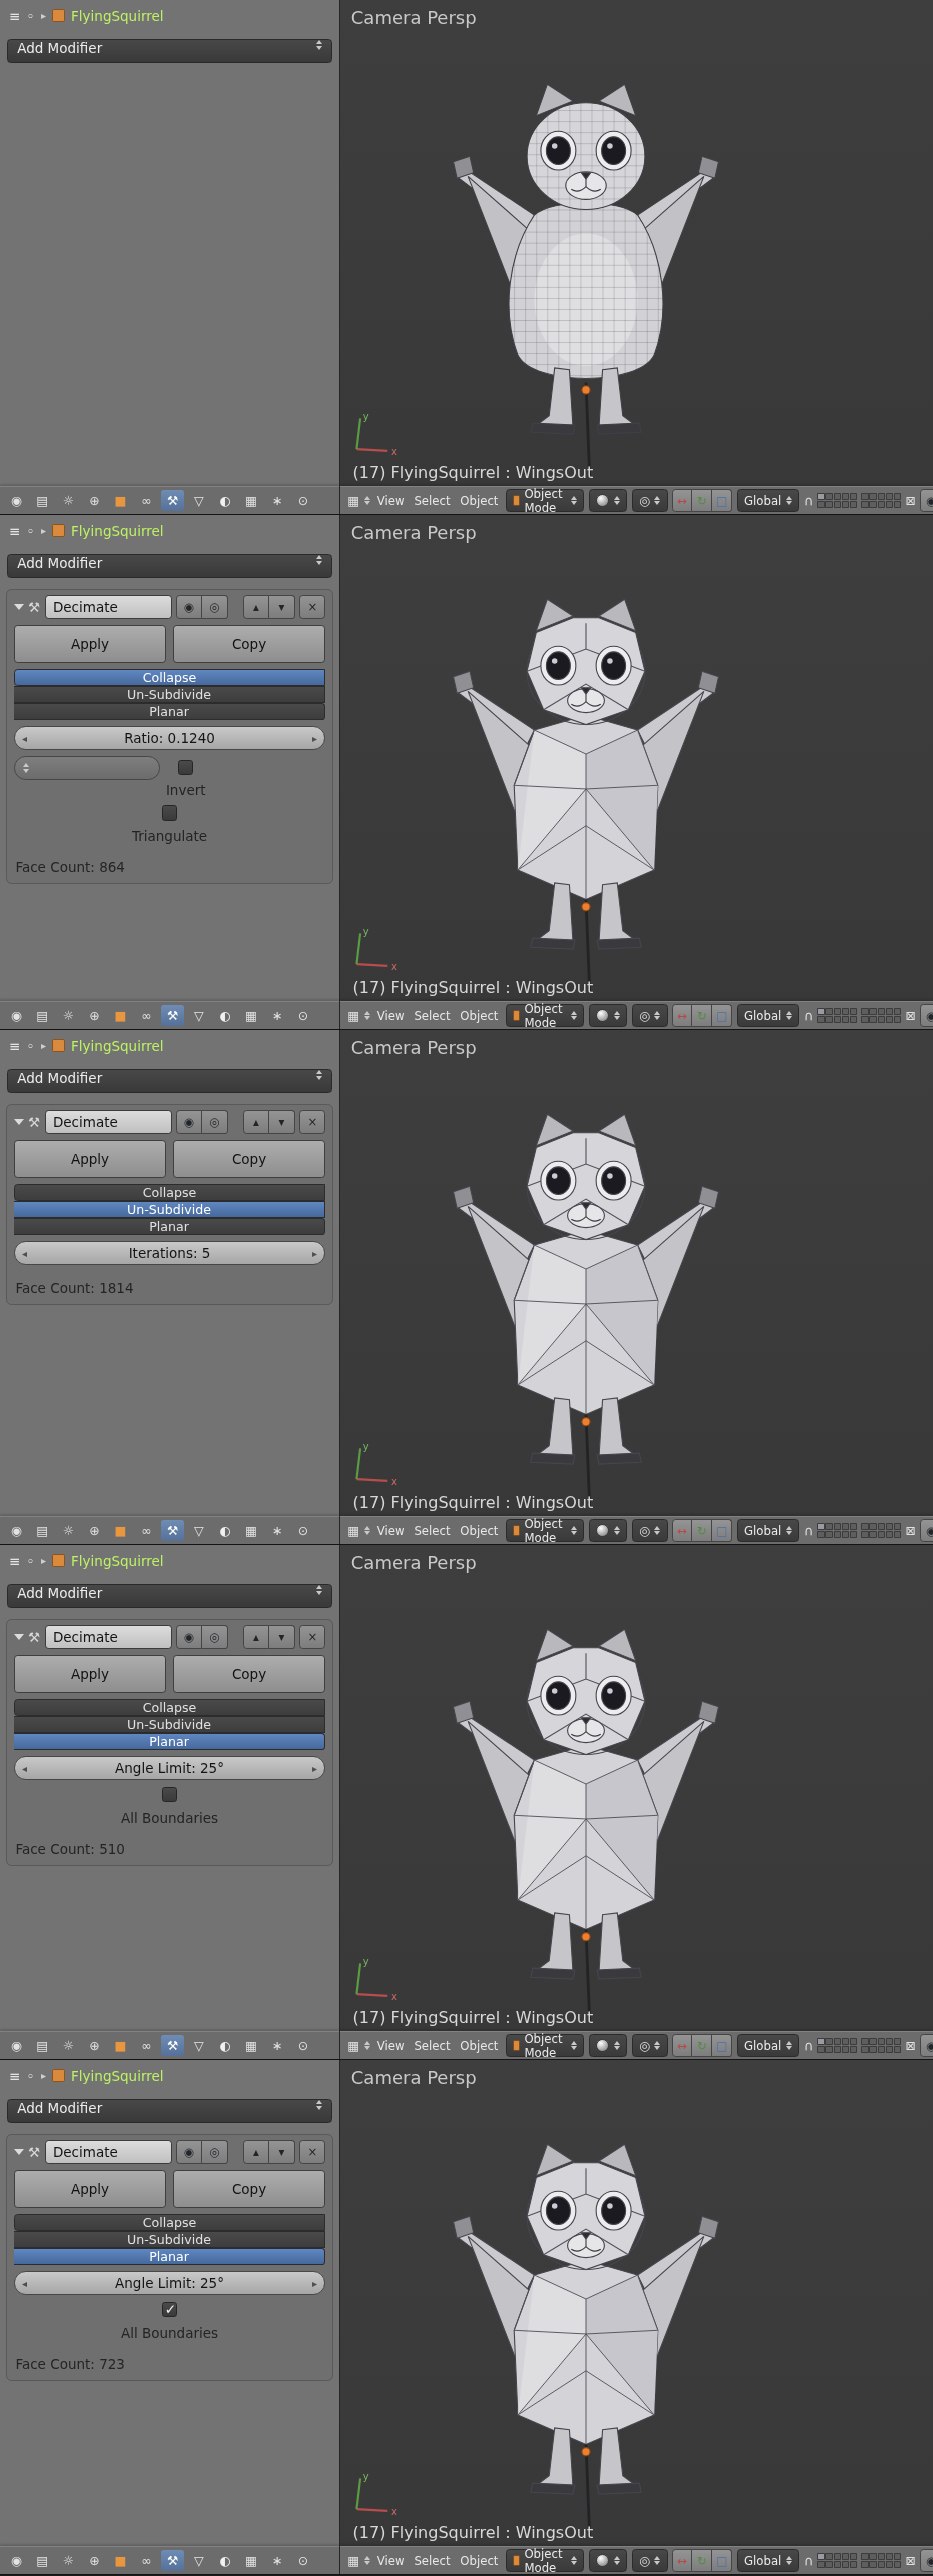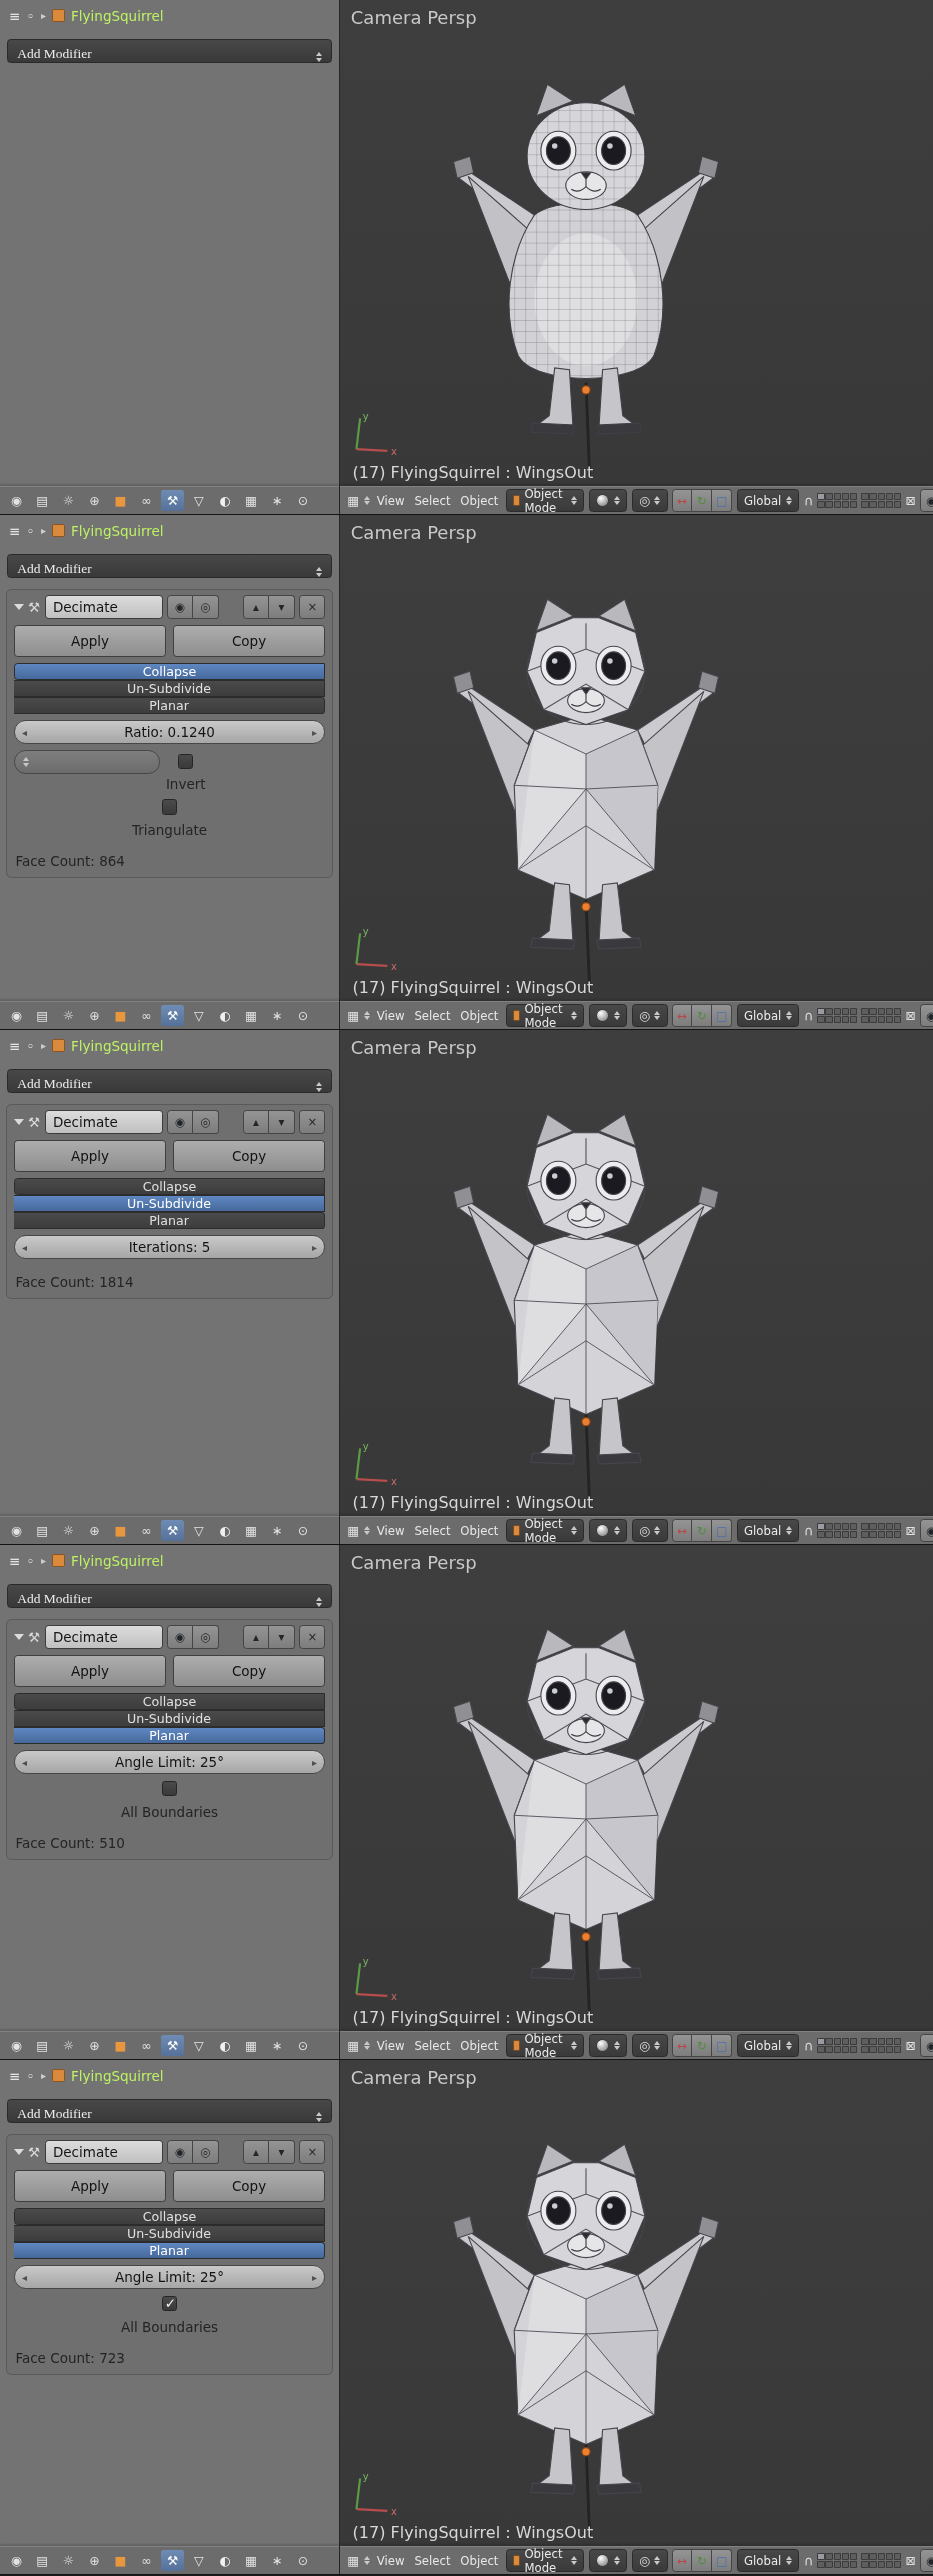--- a/index.html
+++ b/index.html
@@ -9,44 +9,44 @@
   .shot { width:933px; height:515px; display:flex; position:relative; border-bottom:0.9px solid #141414; overflow:hidden; }
 
   
   .props { width:340px; min-width:340px; background:#737373; display:flex; flex-direction:column; position:relative; border-right:0.9px solid #262626; }
   .crumbbar { height:31px; display:flex; align-items:center; gap:6.3px; padding:0 9px; }
   .crumb-icon { color:#e4e4e4; font-size:13.5px; }
   .crumb-sep { color:#cfcfcf; font-size:10px; }
   .cube-icon { width:12.6px; height:12.6px; background:#d98a3d; border:0.9px solid #8a5320; border-radius:1.8px; display:inline-block; }
   .crumb-text { color:#bef264; font-size:13.5px;text-align:center; }
 
-  .addmod { margin:8px 7.2px 0 7.2px; height:24px; background:linear-gradient(#484848,#393939); border:0.9px solid #2a2a2a; border-radius:3.6px; color:#ececec; font-size:13.5px; display:flex; align-items:flex-end; padding:0 9px;font-family:Liberation Serif, serif; }
+  .addmod { margin:8px 7.2px 0 7.2px; height:24px; background:linear-gradient(#484848,#393939); border:0.9px solid #2a2a2a; border-radius:3.6px; color:#ececec; font-size:13.5px; display:flex; align-items:flex-start; padding:0 9px; }
   .addmod .lbl { flex:1; }
 
   .dd-arrows { display:inline-flex; flex-direction:column; gap:1.8px; align-items:center; }
   .dd-arrows i { display:block; width:0; height:0; border-left:3.6px solid transparent; border-right:3.6px solid transparent; }
   .dd-arrows .up { border-bottom:4.5px solid #c9c9c9; }
   .dd-arrows .dn { border-top:4.5px solid #c9c9c9; }
 
   .modbox { margin:10.8px 6.3px 0 6.3px; background:#6f6f6f; border:0.9px solid #595959; border-radius:5.4px; padding:5.4px 6.3px 8px 6.3px; }
   .modhead { display:flex; align-items:center; gap:4.5px; }
   .tri { width:0; height:0; border-left:5.4px solid transparent; border-right:5.4px solid transparent; border-top:6.3px solid #dcdcdc; }
   .wicon { color:#d8d8d8; font-size:13.5px; }
-  .namefield { width:118px; height:23.4px; background:linear-gradient(#dcdcdc,#c0c0c0); border:0.9px solid #3c3c3c; border-radius:3.6px; color:#141414; font-size:13.5px; display:flex; align-items:center; padding:0 7.2px; }
+  .namefield { width:127px; height:23.4px; background:linear-gradient(#dcdcdc,#c0c0c0); border:0.9px solid #3c3c3c; border-radius:3.6px; color:#141414; font-size:13.5px; display:flex; align-items:center; padding:0 7.2px; }
   .ibtn { width:26px; height:23.4px; background:linear-gradient(#949494,#7d7d7d); border:0.9px solid #454545; color:#22262a; font-size:11.7px; display:flex; align-items:center; justify-content:center; }
   .grp { display:inline-flex; }
   .grp .ibtn + .ibtn { border-left:none; }
   .grp .ibtn:first-child { border-radius:3.6px 0 0 3.6px; }
   .grp .ibtn:last-child { border-radius:0 3.6px 3.6px 0; }
   .grp .ibtn:only-child { border-radius:3.6px; }
   .ibtn.solo { border-radius:3.6px; }
   .mh-spacer { flex:1; }
 
   .row { display:flex; gap:6.3px; margin-top:6.3px; }
-  .btn { flex:1; height:32px; background:linear-gradient(#adadad,#8e8e8e); border:0.9px solid #3f3f3f; border-radius:3.6px; color:#121212; font-size:13.5px; display:flex; align-items:center; justify-content:center; }
+  .btn { flex:1; height:38px; background:linear-gradient(#adadad,#8e8e8e); border:0.9px solid #3f3f3f; border-radius:3.6px; color:#121212; font-size:13.5px; display:flex; align-items:center; justify-content:center; }
 
   .seg { display:flex; margin-top:6.3px;flex-direction:column; }
   .seg .opt { flex:1; height:23.4px; background:linear-gradient(#4a4a4a,#3d3d3d); border:0.9px solid #2c2c2c; border-left-width:0; color:#e0e0e0; font-size:12.6px; display:flex; align-items:center; justify-content:center; }
   .seg .opt:first-child { border-radius:3.6px 0 0 3.6px; border-left-width:0.9px; }
   .seg .opt:last-child { border-radius:0 3.6px 3.6px 0; }
   .seg .opt.active { background:linear-gradient(#5f87c1,#46699c); color:#ffffff; }
 
   .numfield { margin-top:6.3px; height:23.4px; border-radius:11.7px; background:linear-gradient(#c9c9c9,#a6a6a6); border:0.9px solid #474747; color:#141414; font-size:13.5px; display:flex; align-items:center; justify-content:center; position:relative; }
   .numfield .arr { position:absolute; top:0; bottom:0; width:16px; display:flex; align-items:center; justify-content:center; color:#4e4e4e; font-size:10px; }
   .arr.l { left:1.8px; } .arr.r { right:1.8px; }

